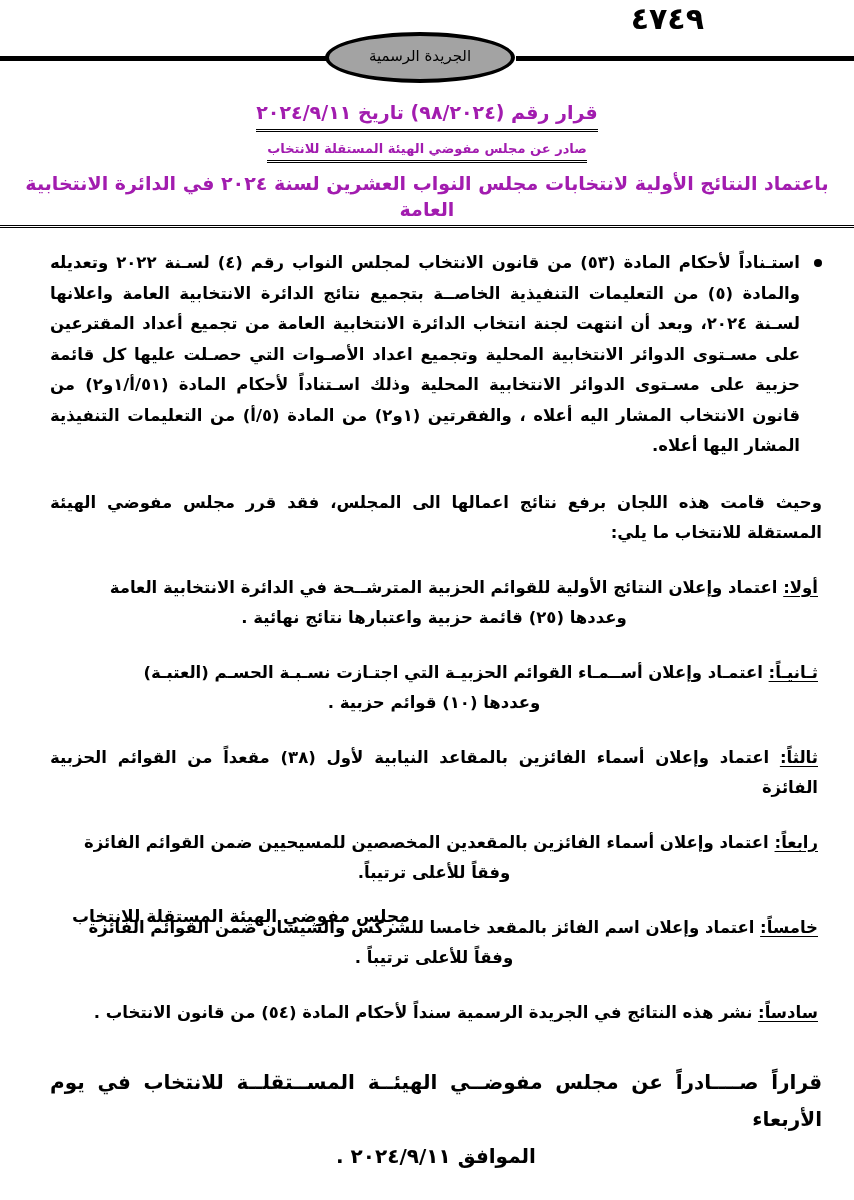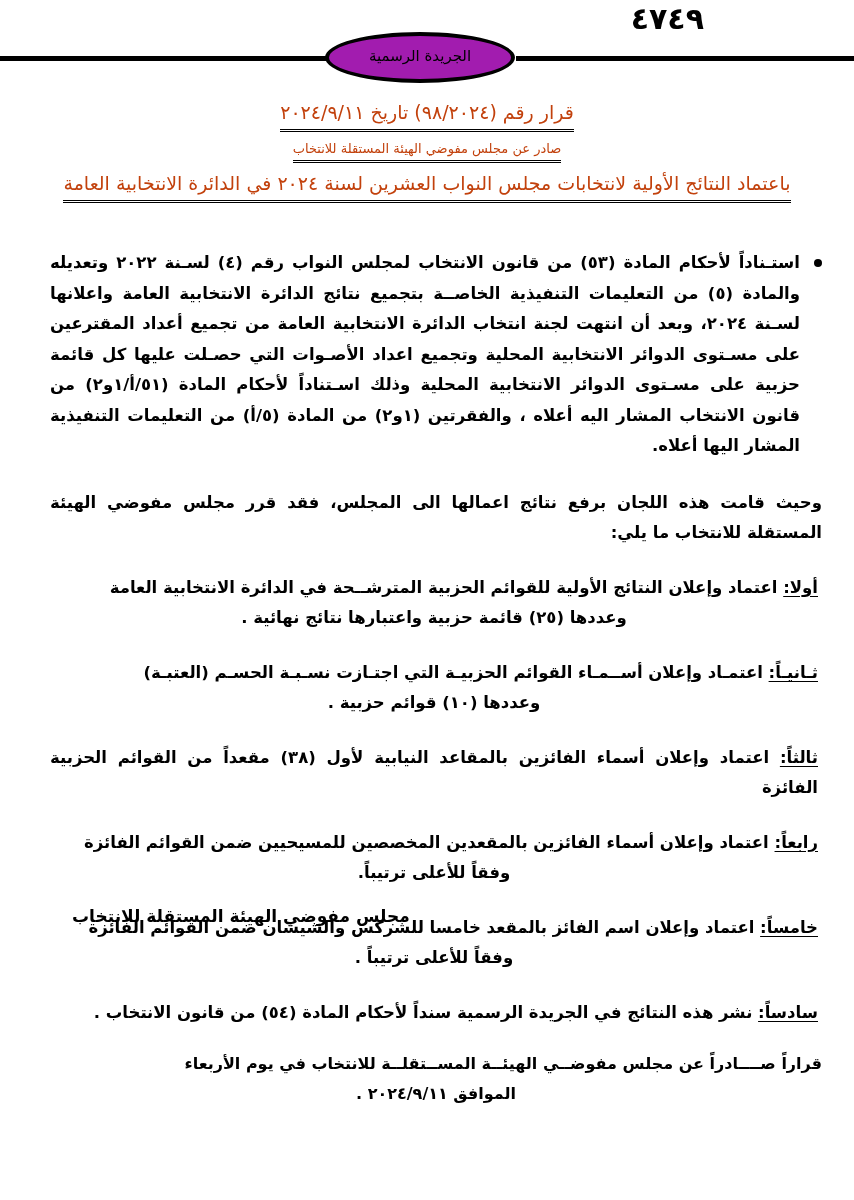--- a/index.html
+++ b/index.html
@@ -55,21 +55,21 @@
   .masthead .rule.right { right: 0;  width: 338px; }
 
   .masthead .oval {
     position: absolute;
     left: 325px;
     top: 0px;
     width: 190px;
     height: 51px;
     border: 4px solid #000;
     border-radius: 50% / 50%;
-    background: #a21caf;
+    background: #a3a3a3;
     display: flex;
     align-items: center;
     justify-content: center;
     box-sizing: border-box;
   }
   .masthead .oval span {
     font-family: "DejaVu Sans", sans-serif;
     font-size: 15px;
     line-height: 1;
     padding-bottom: 2px;
@@ -78,22 +78,22 @@
   
   .headlines {
     position: absolute;
     top: 100px;
     left: 0;
     width: 854px;
     text-align: center;
   }
   .headline {
     font-family: "DejaVu Sans", sans-serif;
-    font-weight: 400;
-    color: #c2410c;
+    font-weight: 700;
+    color: #a21caf;
     display: block;
     margin: 0 auto 8px auto;
     line-height: 1.35;
   }
   .headline .u2 {
     border-bottom: 3px double #000;
     padding-bottom: 3px;
     display: inline-block;
   }
   .headline.h1 { font-size: 19px; }
@@ -157,23 +157,23 @@
     text-decoration: underline;
     text-underline-offset: 3px;
     white-space: nowrap;
   }
   .item .tail {
     display: block;
     text-align: center;
   }
 
   .closing {
-    margin-top: 21px;
-    font-weight: 700;
-    font-size: 16px;
+    margin-top: 36px;
+    font-weight: 700;
+    font-size: 20px;
     line-height: 1.85;
     text-align: justify;
   }
   .closing .tail {
     display: block;
     text-align: center;
   }
 
   
   .signature {

